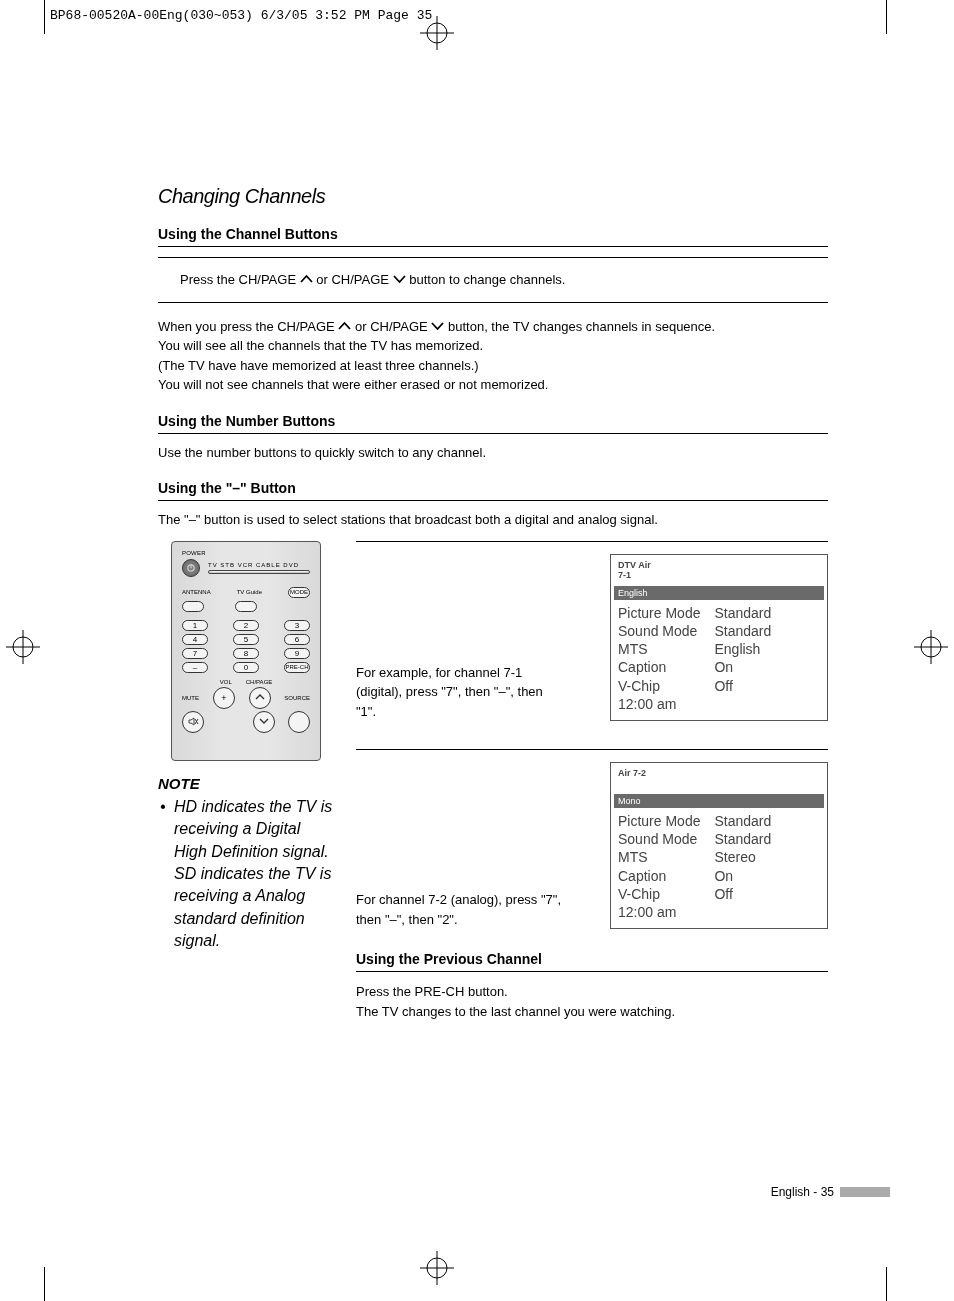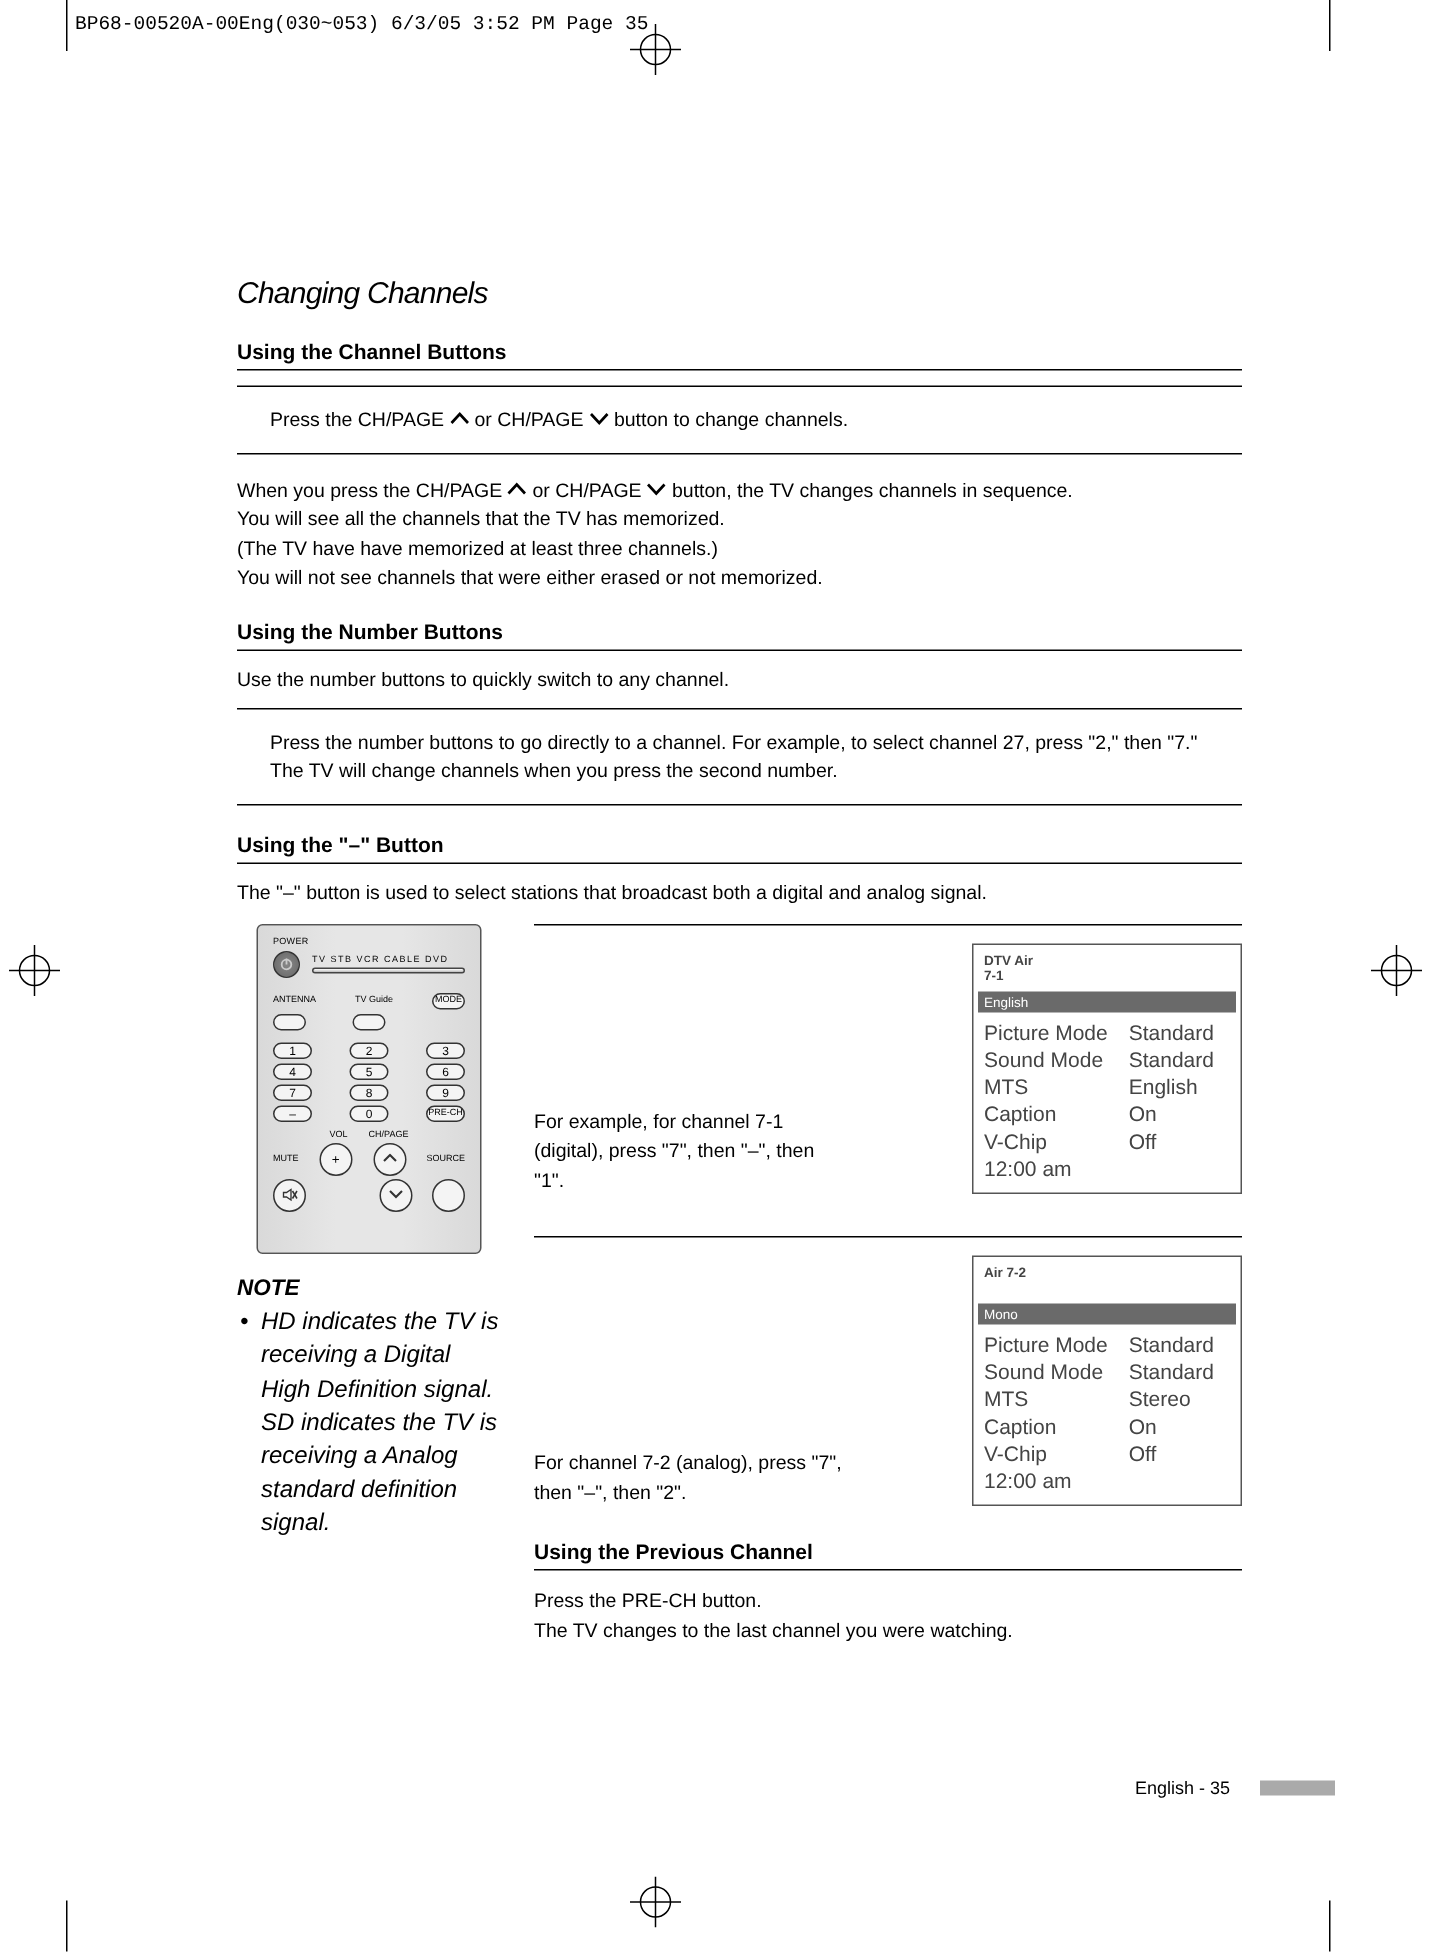--- a/index.html
+++ b/index.html
@@ -31,27 +31,27 @@
   .r-power { width: 18px; height: 18px; border: 1px solid #333; border-radius: 50%; background: radial-gradient(#888, #666); display: flex; align-items: center; justify-content: center; }
   .r-circle { width: 22px; height: 22px; border: 1px solid #333; border-radius: 50%; background: #f4f4f4; display: flex; align-items: center; justify-content: center; font-size: 9px; }
   .r-tinylbl { font-size: 6px; text-align: center; }
   .note-hd { font-style: italic; font-weight: bold; font-size: 15px; margin-top: 14px; }
   .note-ul { list-style: none; margin-top: 4px; padding-left: 16px; }
   .note-ul li { font-size: 16px; font-style: italic; line-height: 1.4; position: relative; }
   .note-ul li:before { content: "•"; position: absolute; left: -14px; top: 0; }
   .ex-row { display: flex; justify-content: space-between; align-items: flex-end; border-top: 1px solid #000; padding-top: 12px; padding-bottom: 10px; }
   .ex-row + .ex-row { margin-top: 18px; }
   .ex-txt { font-size: 13px; line-height: 1.5; width: 210px; }
-  .osd { width: 180px; border: 1px solid #555; background: #fff; padding: 3px; }
+  .osd { width: 218px; border: 1px solid #555; background: #fff; padding: 3px; }
   .osd-top { font-size: 9px; font-weight: bold; padding: 2px 4px 4px; color: #444; }
   .osd-bar { background: #6a6a6a; color: #fff; font-size: 9px; padding: 2px 4px; margin: 2px 0 4px; }
   .osd-tbl { display: flex; font-size: 14px; padding: 0 4px 4px; gap: 14px; color: #444; }
   .osd-tbl div { line-height: 1.3; }
   h2.inner { margin-top: 12px; }
-  .footer { position: absolute; bottom: 102px; right: 64px; font-size: 12px; display: flex; align-items: center; gap: 20px; }
+  .footer { position: absolute; bottom: 102px; right: 64px; font-size: 12px; display: flex; align-items: center; gap: 6px; }
   .footer .bar { width: 50px; height: 10px; background: #aaa; }
 </style>
 </head>
 <body>
 
 <div class="page">
   <div class="cropline-v" style="left:44px"></div>
   <div class="cropline-v" style="left:886px"></div>
   <div class="cropline-v bot" style="left:44px"></div>
   <div class="cropline-v bot" style="left:886px"></div>
@@ -112,21 +112,20 @@
           <path d="M1,2 L6.5,8 L12,2" fill="none" stroke="#000" stroke-width="1.8"></path>
         </svg>
       <span> button, the TV changes channels in sequence.</span><br>
       <span>You will see all the channels that the TV has memorized.</span><br>
       <span>(The TV have have memorized at least three channels.)</span><br>
       <span>You will not see channels that were either erased or not memorized.</span>
     </div>
 
     <h2>Using the Number Buttons</h2>
     <div class="intro">Use the number buttons to quickly switch to any channel.</div>
-    <div class="box">Press the number buttons to go directly to a channel. For example, to select channel 27, press "2," then "7." The TV will change channels when you press the second number.</div>
 
     <h2>Using the "–" Button</h2>
     <div class="intro">The "–" button is used to select stations that broadcast both a digital and analog signal.</div>
 
     <div class="cols">
       <div class="left-col">
         <div class="remote">
           <div class="r-label">POWER</div>
           <div class="r-row">
             <div class="r-power">

